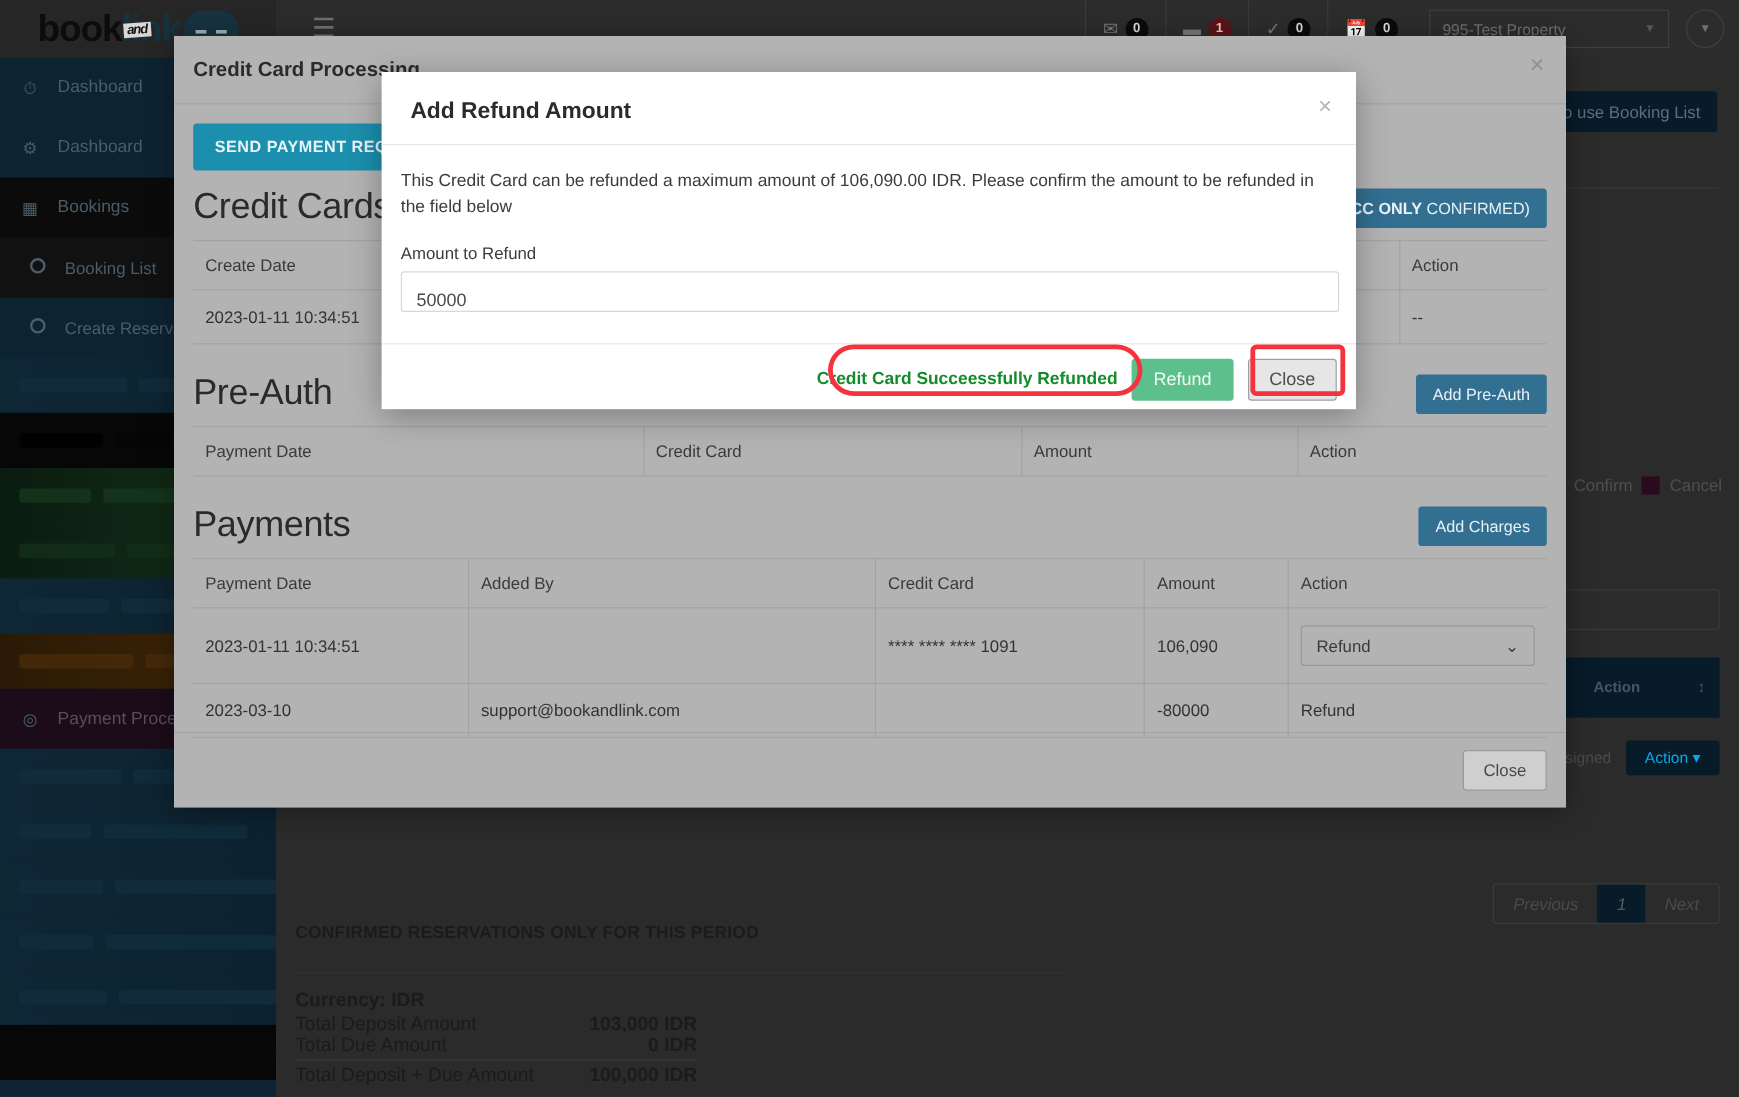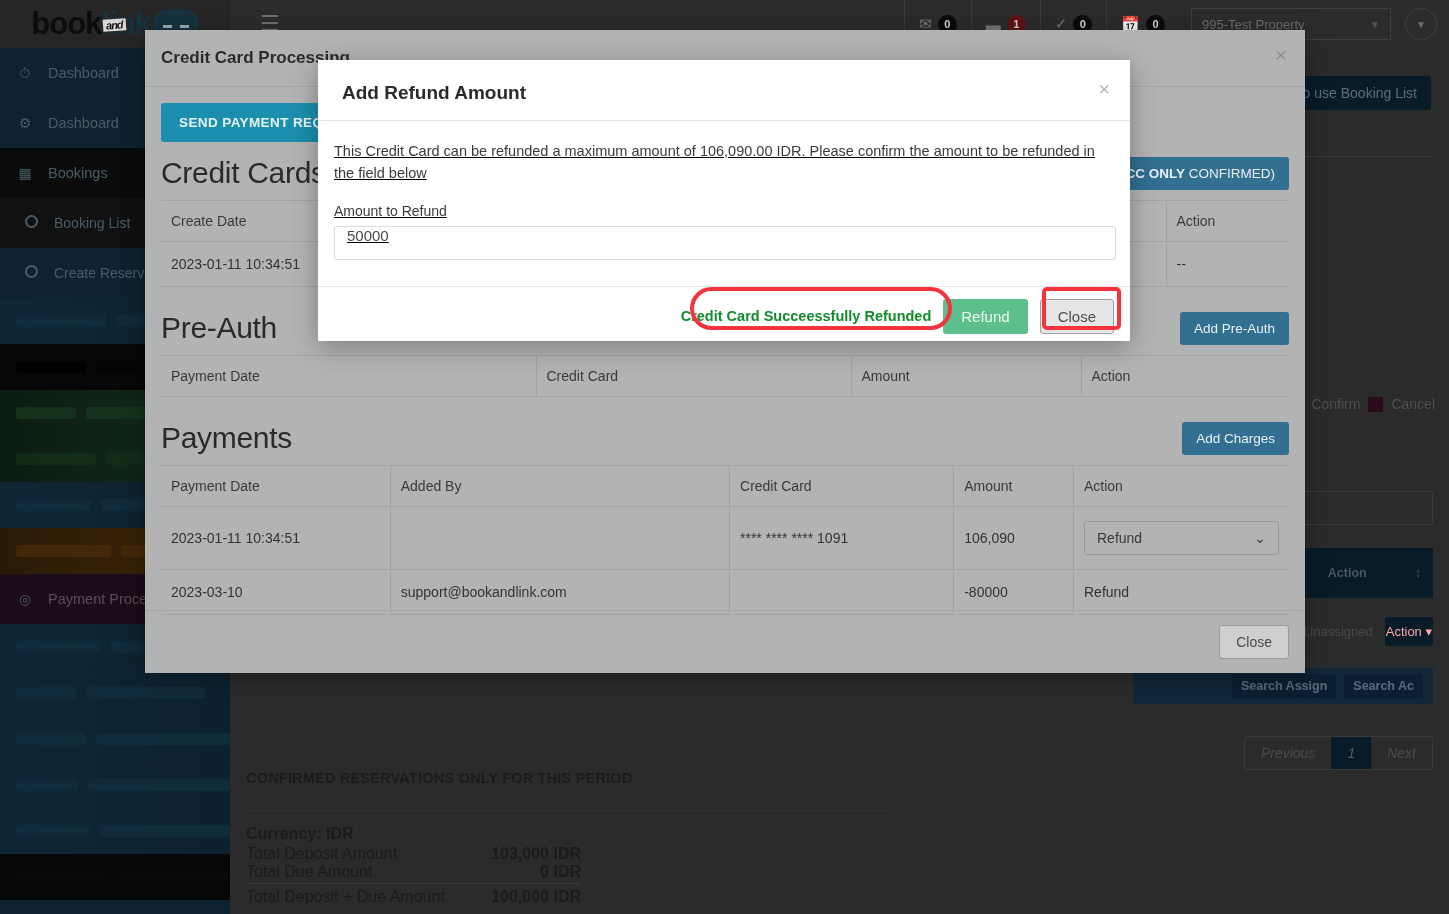--- a/index.html
+++ b/index.html
@@ -117,21 +117,21 @@
   .filter-box { position:absolute; right: 16px; top: 443px; width: 300px; height: 34px; border:1px solid #3a3a3a; border-radius:3px; }
   .grid-head {
     position:absolute; right: 16px; top: 500px; width: 300px; height: 50px;
     background: #071b28; display:flex; align-items:center; color:#4a5560;
     font-size: 12.5px; font-weight: bold; justify-content: space-between; padding: 0 12px;
   }
   .grid-row {
     position:absolute; right: 16px; top: 565px; width: 300px; height: 36px;
     display:flex; align-items:center; color:#4a4a4a; font-size:13px; justify-content:flex-end; gap:12px;
   }
-  .act-btn { background:#071b28; color:#fca5a5; padding:7px 1px; border-radius:3px; font-size:13px; }
+  .act-btn { background:#071b28; color:#0ea5e9; padding:7px 16px; border-radius:3px; font-size:13px; }
   .searchbar {
     position:absolute; right:16px; top:620px; width:300px; height:36px;
     background:#10283a; display:flex; align-items:center; justify-content:flex-end; gap:8px; padding-right:10px;
   }
   .search-chip { background:#0a2032; color:#586d7c; font-size:12.5px; font-weight:bold; padding:5px 9px; }
   .pager {
     position:absolute; right:16px; top:688px; display:flex;
     border:1px solid #3a3a3a; border-radius:3px; overflow:hidden; color:#4b4b4b; font-size:14px;
   }
   .pager div { padding: 8px 16px; font-style: italic; }
@@ -196,26 +196,26 @@
 
   
   .modal-inner {
     position: absolute; left: 318px; top: 60px; width: 812px; height: 281px;
     background: #fff; z-index: 40; box-shadow: 0 6px 26px rgba(0,0,0,.3);
   }
   .mi-head { position: relative; padding: 22px 24px 16px; }
   .mi-title { font-size: 19px; font-weight: bold; color: #2b2b2b; }
   .mi-close { position:absolute; right: 20px; top: 18px; color:#b5b5b5; font-size: 20px; }
   .mi-sep { height:1px; background:#e6e6e6; }
-  .mi-body { padding: 20px 16px 4px; text-decoration: underline; }
+  .mi-body { padding: 20px 16px 4px; }
   .mi-text { font-size: 14.5px; color: #3b3b3b; line-height: 1.5; }
   .mi-label { font-size: 14px; color: #3b3b3b; margin-top: 18px; }
   .mi-input {
     margin-top: 7px; width: 782px; height: 34px; border:1px solid #d8d8d8;
-    border-radius: 3px; display:flex; align-items:flex-start; padding: 0 12px;
+    border-radius: 3px; display:flex; align-items:flex-end; padding: 0 12px;
     font-size: 15px; color: #4a4a4a;
   }
   .mi-foot {
     border-top: 1px solid #e6e6e6; margin-top: 22px; padding: 12px 16px;
     display:flex; align-items:center; justify-content:flex-end; gap: 12px;
     position: relative;
   }
   .succ-msg { color: #138b2c; font-weight: bold; font-size: 14.5px; }
   .btn-green {
     background: #5dc08c; color: #f1fbf5; font-size: 15px;
@@ -373,24 +373,20 @@
         <span>Assign Room</span>
         <span>↕</span>
         <span>Action</span>
         <span>↕</span>
       </div>
       <div class="grid-row">
         <span>Unassigned</span>
         <span class="act-btn"><span>Action</span> ▾</span>
       </div>
 
-      <div class="searchbar">
-        <span class="search-chip">Search Assign</span>
-        <span class="search-chip">Search Ac</span>
-      </div>
 
       <div class="pager">
         <div>Previous</div>
         <div class="cur">1</div>
         <div>Next</div>
       </div>
 
       <div class="summary">
         <div class="sum-title">CONFIRMED RESERVATIONS ONLY FOR THIS PERIOD</div>
         <div class="sum-hr"></div>

